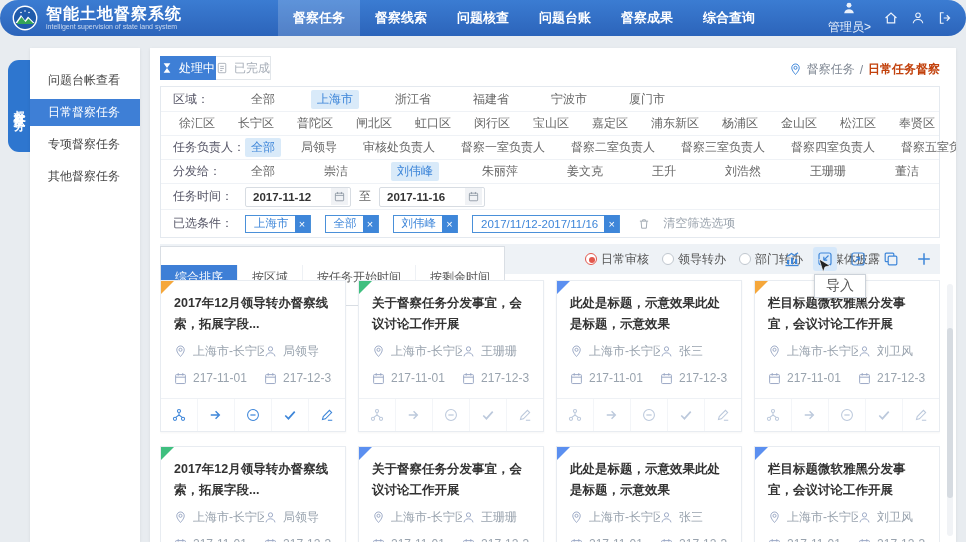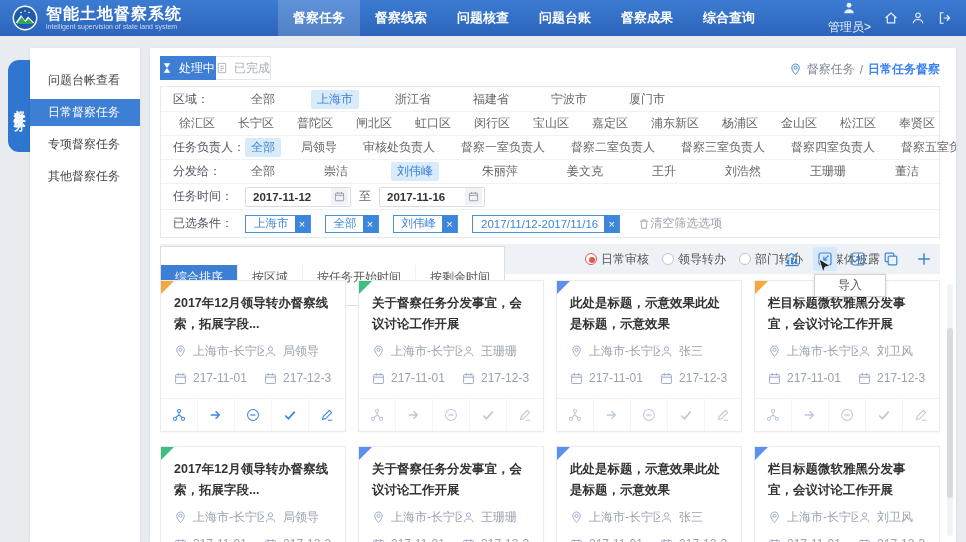--- a/index.html
+++ b/index.html
@@ -2,21 +2,21 @@
 <html><head>
 <meta charset="utf-8">
 <style>
   * { margin:0; padding:0; box-sizing:border-box; }
   html,body { width:966px; height:542px; overflow:hidden; }
   body { font-family:"Liberation Sans","DejaVu Sans",sans-serif; font-size:12px; background:#e8ecf0; color:#333; }
   .page { position:relative; width:966px; height:542px; overflow:hidden; }
 
   
   .hdr { position:absolute; top:0; left:0; width:966px; height:36px;
-         background:linear-gradient(180deg,#3b7cd2 0%,#2c64ba 100%); display:flex; align-items:center; }
+         background:linear-gradient(180deg,#3b7cd2 0%,#2c64ba 100%); display:flex; align-items:center;border-radius:18px; }
   .logo-wrap { display:flex; align-items:center; gap:8px; padding-left:12px; flex:none; }
   .logo-ic { width:26px; height:26px; flex:none; }
   .logo-txt .t1 { color:#fff; font-size:16px; font-weight:bold; letter-spacing:1px; line-height:17px; }
   .logo-txt .t2 { color:rgba(255,255,255,.72); font-size:7px; line-height:9px; }
   .topnav { display:flex; height:36px; margin-left:96px; }
   .nav-item { color:#fff; font-size:13px; font-weight:bold; line-height:36px; padding:0 15px; cursor:pointer; }
   .nav-item.active { background:rgba(255,255,255,.18); }
   .hdr-right { margin-left:auto; display:flex; align-items:center; gap:13px; padding-right:14px; color:#eaf1fb; }
   .hdr-user { display:flex; align-items:center; gap:4px; font-size:12px;flex-direction:column; }
   .hicon { width:14px; height:14px; color:#eaf1fb; }
@@ -34,21 +34,21 @@
   .main { position:absolute; left:150px; top:48px; width:806px; height:494px; background:#fff;
           box-shadow:0 1px 3px rgba(0,0,0,.08); overflow:hidden; }
 
   .tabs-row { position:absolute; top:8px; left:10px; display:flex; }
   .ttab { height:24px; display:flex; align-items:center; gap:6px; padding:0 0; font-size:12px; cursor:pointer; }
   .ttab.on { background:#3e7fd6; color:#fff; border:1px solid #3e7fd6; }
   .ttab.off { background:#fff; color:#a7aeb8; border:1px solid #e2e6ea; border-left:none; }
   .ttab .i { width:12px; height:12px; }
 
   .breadcrumb { position:absolute; top:13px; right:16px; display:flex; align-items:center; gap:5px; font-size:12px; color:#7d8591; }
-  .breadcrumb .cur { color:#3b82f6; font-weight:bold; }
+  .breadcrumb .cur { color:#c2410c; font-weight:bold; }
   .breadcrumb .i { width:13px; height:13px; color:#3e86d9; }
 
   
   .filter-box { position:absolute; top:38px; left:10px; width:780px; border:1px solid #e4e9ef; background:#fff; }
   .f-row { display:flex; align-items:center; border-bottom:1px solid #eff2f6; padding:0 8px; }
   .f-row:last-child { border-bottom:none; }
   .f-label { width:76px; flex:none; color:#556; text-align:left; padding-left:4px; }
   .opts { display:flex; align-items:center; flex-wrap:nowrap; }
   .opt { color:#666; cursor:pointer; white-space:nowrap; padding:1px 6px; border-radius:2px; }
   .opt.sel { background:#d9eaf9; color:#3e86d9; }
@@ -61,41 +61,41 @@
   .date-box { width:106px; height:20px; border:1px solid #d7dce2; border-radius:2px; background:#fff;
               display:flex; align-items:center; padding:0 2px 0 7px; gap:5px; cursor:pointer; }
   .date-box .dtxt { flex:1; color:#333; font-weight:bold; font-size:11.5px; }
   .cal-btn { width:17px; height:17px; background:#f0f2f5; display:flex; align-items:center; justify-content:center; color:#8a94a0; flex:none; }
   .cal-btn .i { width:11px; height:11px; }
   .zhi { color:#666; margin:0 8px; }
   .chips { display:flex; align-items:center; gap:14px; }
   .chip { display:flex; align-items:center; border:1px solid #4a90d9; color:#3e86d9; height:18px; cursor:pointer; }
   .chip-label { padding:0 6px 0 8px; font-size:11.5px; white-space:nowrap; }
   .chip-x { width:15px; height:18px; background:#3e86d9; color:#fff; font-size:11px; display:flex; align-items:center; justify-content:center; cursor:pointer; }
-  .clear { display:flex; align-items:center; gap:0; color:#9aa3ad; margin-left:18px; cursor:pointer; }
+  .clear { display:flex; align-items:center; gap:13px; color:#9aa3ad; margin-left:18px; cursor:pointer; }
   .clear .i { width:12px; height:12px; }
 
   
   .sort-row { position:absolute; top:196px; left:10px; width:780px; height:30px; background:#eef2f6; }
   .sort-group { position:absolute; left:0; top:2px; display:inline-flex; border:1px solid #d9dee4; background:#fff; }
   .sort-btn { line-height:24px; height:40px; padding:0 14px; color:#555; cursor:pointer; border-right:1px solid #eef1f5; white-space:nowrap;margin-top:18px; }
   .sort-btn:last-child { border-right:none; }
   .sort-btn.active { background:#3e7fd6; color:#fff; }
   .radios { position:absolute; left:425px; top:0; height:30px; display:flex; align-items:center; gap:13px; }
   .radio { display:flex; align-items:center; gap:4px; cursor:pointer; }
   .rdot { width:12px; height:12px; border-radius:50%; border:1px solid #c0c7cf; background:#fff; position:relative; flex:none; }
   .rdot.checked { border-color:#e2574c; }
   .rdot.checked::after { content:""; position:absolute; left:3px; top:3px; width:6px; height:6px; border-radius:50%; background:#e2574c; }
   .rlabel { color:#555; white-space:nowrap; }
   .tools { position:absolute; right:4px; top:3px; display:flex; align-items:center; gap:9px; }
   .tool { width:24px; height:24px; display:flex; align-items:center; justify-content:center; color:#3e86d9; cursor:pointer; border-radius:3px; }
   .tool.hov { background:#d6e8fa; }
   .tool .i { width:16px; height:16px; }
   .tooltip { position:absolute; top:226px; left:664px; background:#fff; border:1px solid #ccd2d9; box-shadow:0 1px 3px rgba(0,0,0,.15);
-             padding:2px 23px; font-size:12px; color:#555; z-index:30; }
+             padding:2px 11px; font-size:14px; color:#555; z-index:30; }
   .cursor { position:absolute; top:211px; left:668px; width:12px; height:16px; z-index:31; }
 
   
   .cards { position:absolute; top:232px; left:10px; width:780px; height:262px; overflow:hidden;
            display:grid; grid-template-columns:repeat(4,186px); grid-auto-rows:152px; column-gap:12px; row-gap:14px; }
   .card { position:relative; border:1px solid #e8ecf1; background:#fff; box-shadow:0 1px 2px rgba(0,0,0,.04); cursor:pointer; }
   .corner { position:absolute; top:0; left:0; width:0; height:0; border-top:13px solid #f5a73b; border-right:13px solid transparent; }
   .card-title { padding:12px 13px 0 13px; font-size:12.5px; font-weight:bold; color:#333; line-height:1.7; height:56px; overflow:hidden; }
   .meta { display:grid; grid-template-columns:57% 43%; row-gap:11px; padding:6px 13px 0 13px; color:#99a3ae; }
   .meta-cell { display:flex; align-items:center; gap:6px; white-space:nowrap; overflow:hidden; }

